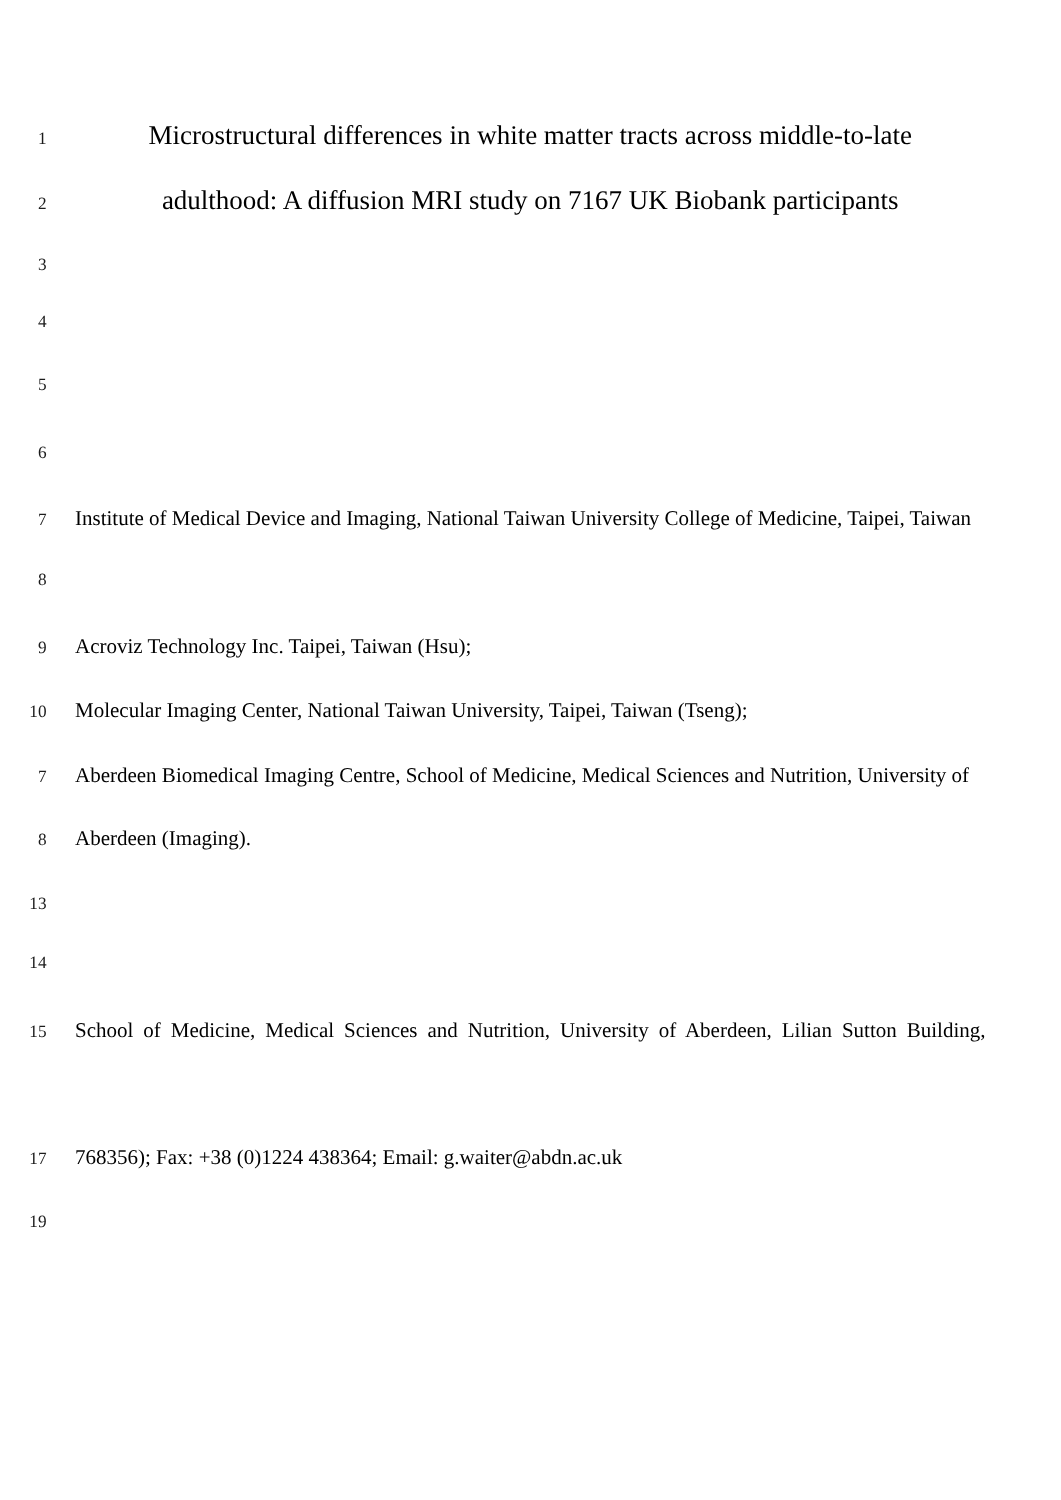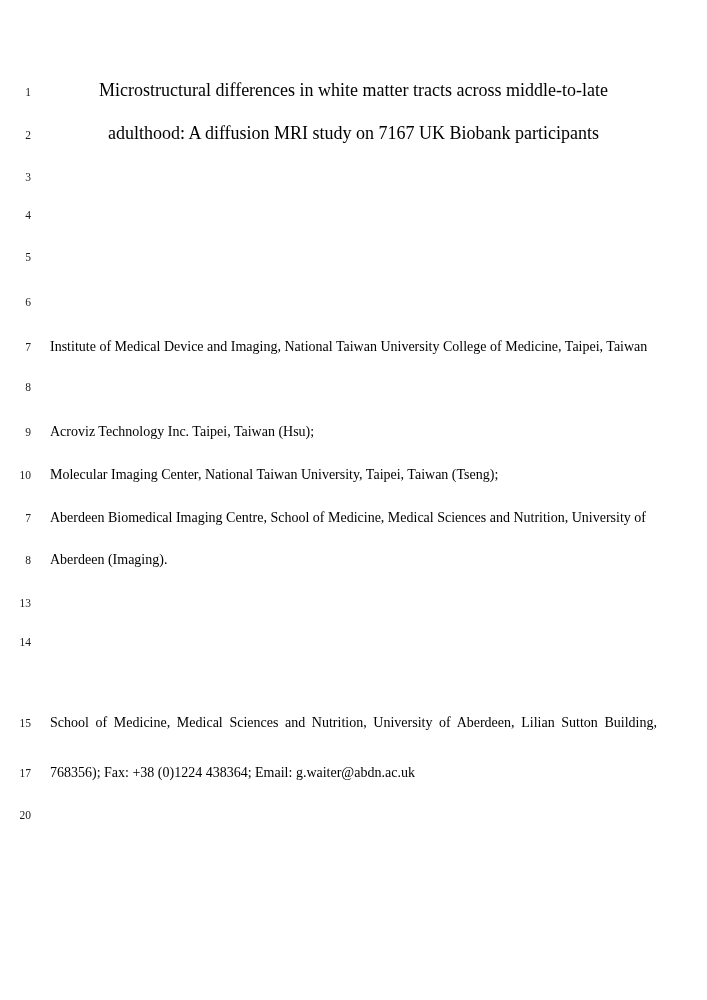--- a/index.html
+++ b/index.html
@@ -56,21 +56,20 @@
   .line.c { padding-top: 3px; }
   .line.c .content {
     font-size: 15.5px;
     text-align: center;
   }
   
   .line.j .content {
     white-space: normal;
     text-align: justify;
     text-align-last: justify;
-    margin-top: 35px;
   }
 </style>
 </head>
 <body>
 
 <div class="page">
 
   <div class="line t" style="--i:0">
     <span class="num">1</span>
     <div class="content">Microstructural differences in white matter tracts across middle-to-late</div>
@@ -141,17 +140,17 @@
     <div class="content">School of Medicine, Medical Sciences and Nutrition, University of Aberdeen, Lilian Sutton Building,</div>
   </div>
 
 
   <div class="line" style="--i:16">
     <span class="num">17</span>
     <div class="content">768356); Fax: +38 (0)1224 438364; Email: g.waiter@abdn.ac.uk</div>
   </div>
 
   <div class="line" style="--i:17">
-    <span class="num">20</span>
+    <span class="num">19</span>
     <div class="content"></div>
   </div>
 
 </div>
 
 </body></html>

